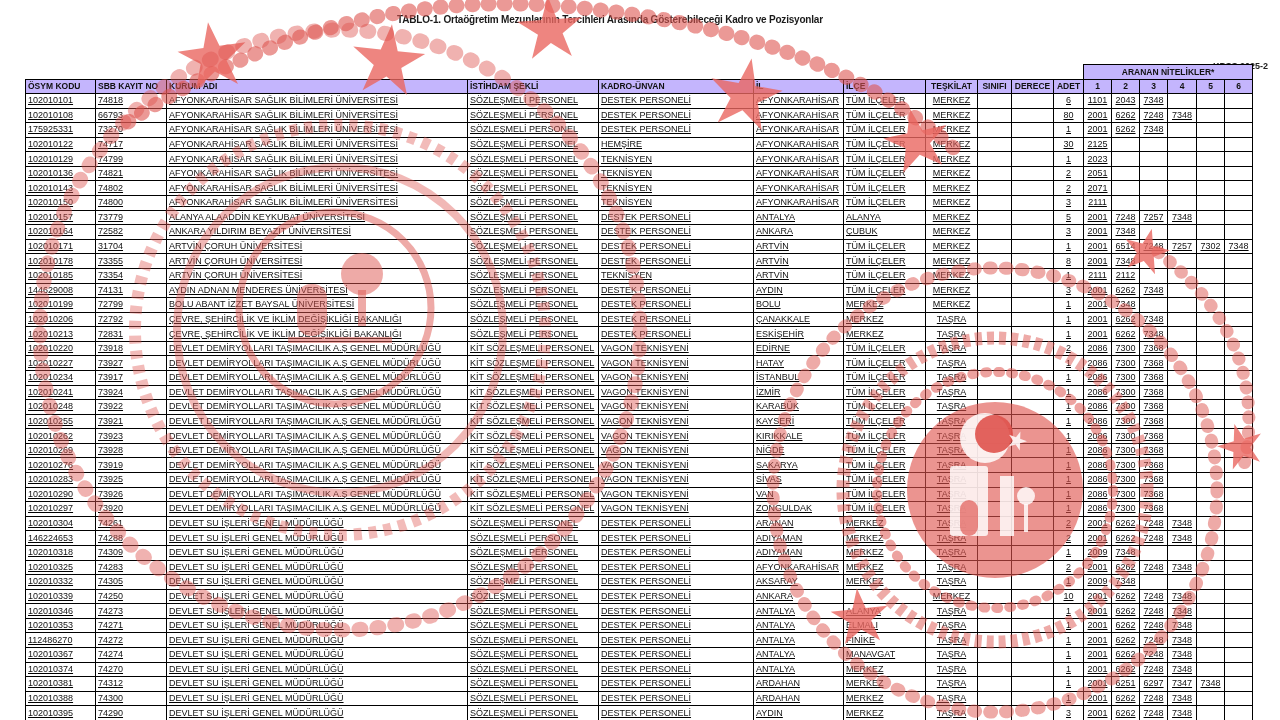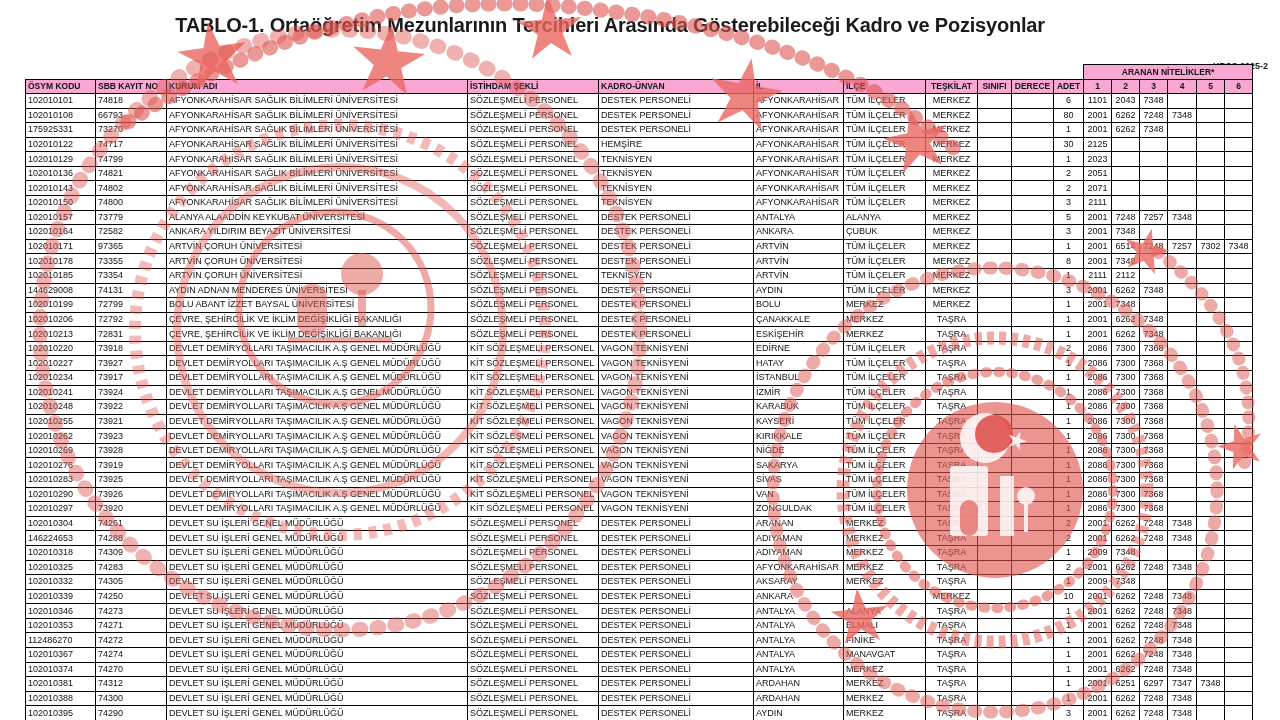--- a/index.html
+++ b/index.html
@@ -1,29 +1,29 @@
 <!DOCTYPE html>
 <html><head>
 <meta charset="utf-8">
 <style>
   html,body{margin:0;padding:0;}
   body{font-family:"Liberation Sans",sans-serif;background:#fff;}
   .sheet{position:relative;width:1280px;height:720px;overflow:hidden;background:#ffffff;}
   .doc-title{position:absolute;left:0;right:60px;top:14px;text-align:center;
-    font-size:20px;font-weight:bold;color:#1a1a1a;letter-spacing:-0.2px;}
+    font-size:10px;font-weight:bold;color:#1a1a1a;letter-spacing:-0.2px;}
   .exam-label{position:absolute;top:13px;right:12px;font-size:9px;font-weight:bold;color:#222;margin-top:48px;}
   .tablewrap{position:absolute;left:25px;top:64px;z-index:1;}
   table{border-collapse:collapse;table-layout:fixed;width:1227px;}
   th,td{border:1px solid #000;font-size:9px;line-height:1;padding:0 2px;
     white-space:nowrap;overflow:hidden;color:#111;}
-  thead th{background:#f9a8d4;font-weight:bold;font-size:8.5px;text-align:left;height:13px;}
+  thead th{background:#c4b5fd;font-weight:bold;font-size:8.5px;text-align:left;height:13px;}
   thead th.c, td.c{text-align:center;padding:0 1px;}
   thead th.banner{text-align:center;height:14px;}
   thead th.spacer{border:none;background:transparent;}
-  tbody tr{height:14.58px;}
+  tbody tr{height:14.58px;text-decoration:underline;}
   .watermark{position:absolute;left:0;top:0;z-index:5;pointer-events:none;}
 </style>
 </head>
 <body>
 
 <div class="sheet">
 
   <div class="doc-title">TABLO-1. Ortaöğretim Mezunlarının Tercihleri Arasında Gösterebileceği Kadro ve Pozisyonlar</div>
   <div class="exam-label">KPSS 2025-2</div>
 
@@ -259,21 +259,21 @@
             <td class="c">3</td>
             <td class="c">2001</td>
             <td class="c">7348</td>
             <td class="c"></td>
             <td class="c"></td>
             <td class="c"></td>
             <td class="c"></td>
           </tr>
           <tr>
             <td>102010171</td>
-            <td>97365</td>
+            <td>31704</td>
             <td>ARTVİN ÇORUH ÜNİVERSİTESİ</td>
             <td>SÖZLEŞMELİ PERSONEL</td>
             <td>DESTEK PERSONELİ</td>
             <td>ARTVİN</td>
             <td>TÜM İLÇELER</td>
             <td class="c">MERKEZ</td>
             <td class="c"></td>
             <td class="c"></td>
             <td class="c">1</td>
             <td class="c">2001</td>

